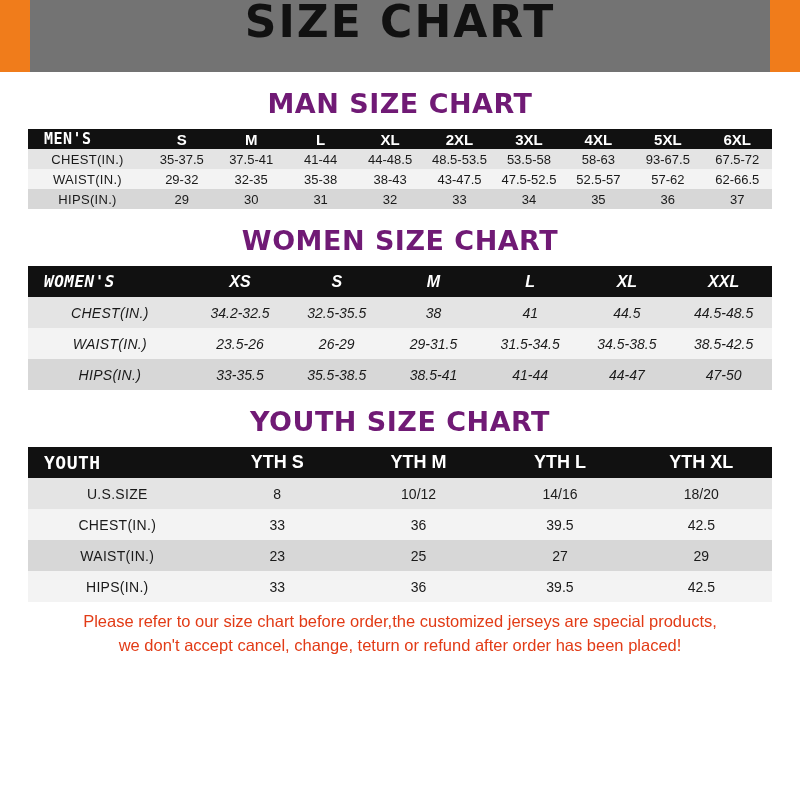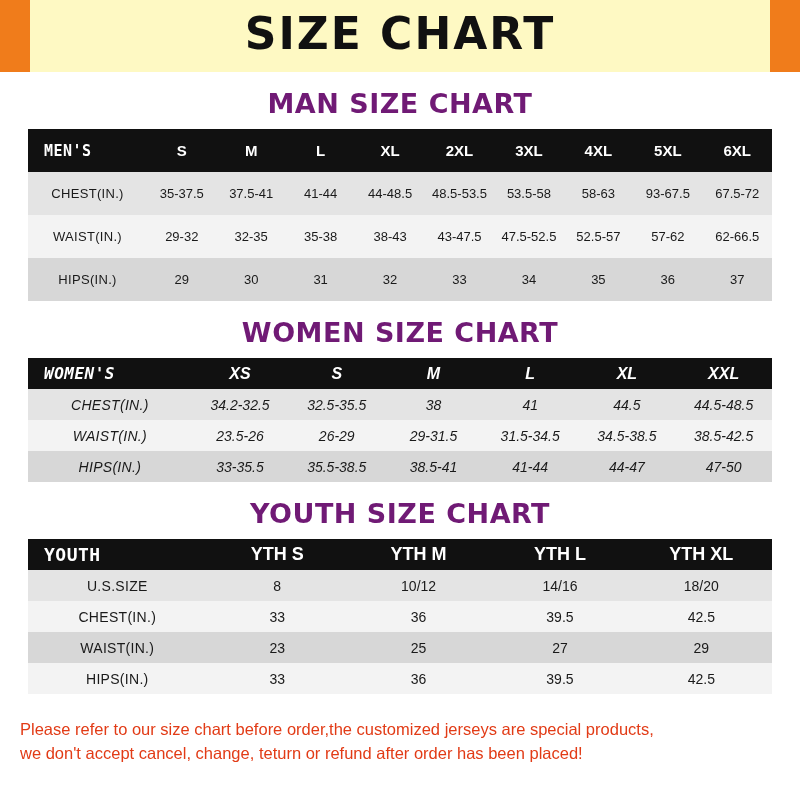--- a/index.html
+++ b/index.html
@@ -31,23 +31,23 @@
   .banner-left {
     width: 30px;
     background: #f07c1b;
   }
   .banner-right {
     width: 30px;
     background: #f07c1b;
   }
   .banner-center {
     flex: 1;
-    background: #fef9c3;
+    background: #737373;
     display: flex;
-    align-items: center;
+    align-items: flex-start;
     justify-content: center;
   }
   .banner-title {
     font-family: "DejaVu Sans", sans-serif;
     font-weight: bold;
     font-size: 44px;
     letter-spacing: 2px;
     color: #111111;
     line-height: 1;
     padding-bottom: 4px;
@@ -108,27 +108,27 @@
   tr.row-even { background: #f3f3f3; }
   tr.row-alt2 { background: #d7d7d7; }
 
   
   #men-table thead th { font-size: 15px; }
   #women-table thead th { font-size: 16px; }
   #youth-table thead th { font-size: 18px; margin-left: 40px; }
 
   #women-table th, #women-table td { font-size: 14px; height: 31px; font-style: italic; }
   #youth-table th, #youth-table td { font-size: 14px; height: 31px; }
-  #men-table th, #men-table td { height: 43px; }
+  #men-table th, #men-table td { height: 20px; }
 
   
   .note {
-    margin-top: 24px;
+    margin-top: 8px;
     padding: 0 20px;
-    text-align: left;
+    text-align: center;
     color: #e23b16;
     font-family: "Liberation Sans", sans-serif;
     font-size: 16.5px;
     line-height: 1.45;
   }
   .note div { white-space: nowrap; }
 </style>
 </head>
 <body>
 

